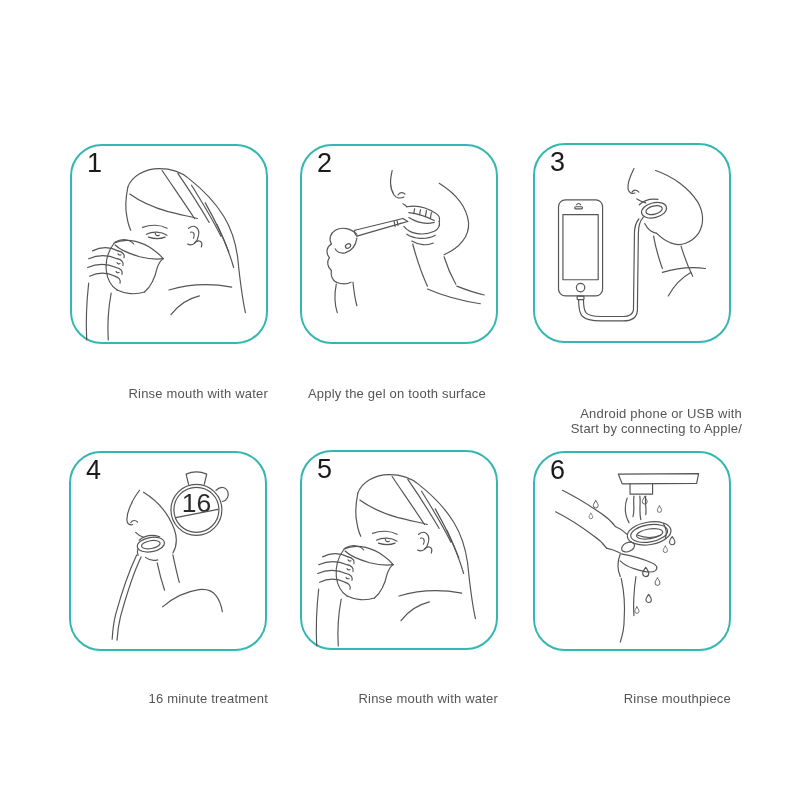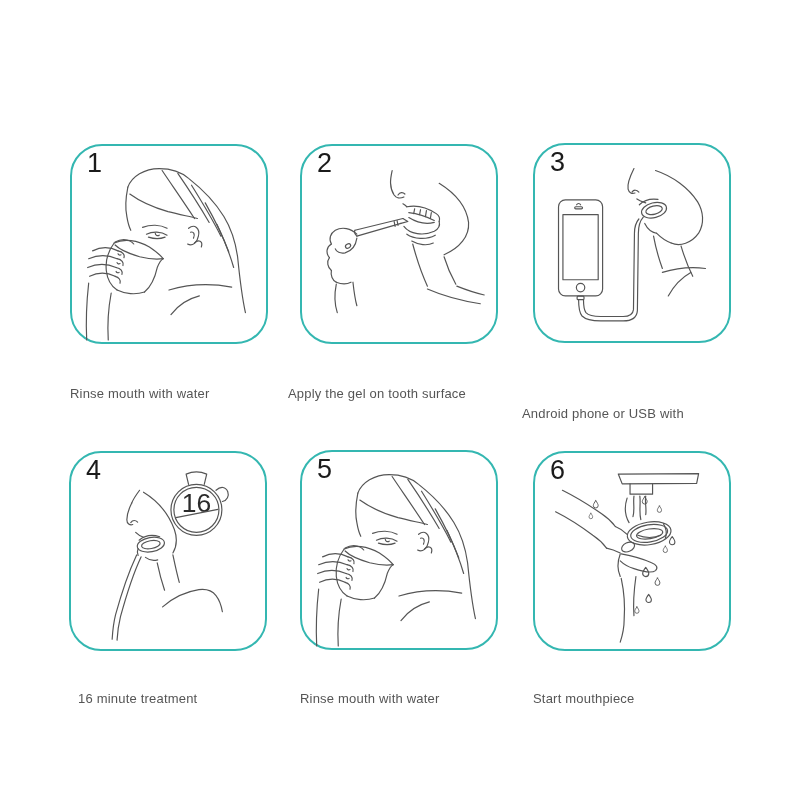--- a/index.html
+++ b/index.html
@@ -15,34 +15,34 @@
     position:absolute;left:15px;top:4px;font-size:27px;line-height:1;
     color:#1b1b1b;letter-spacing:0;
   }
   .art{position:absolute;left:0;top:0;width:100%;height:100%;}
   .art path,.art rect,.art circle,.art ellipse,.art line,.art use{
     fill:none;stroke:#555555;stroke-width:1.2;
     stroke-linecap:round;stroke-linejoin:round;
   }
   .caption{
     position:absolute;margin:0;font-size:13px;line-height:15px;
-    color:#555555;text-align:left;letter-spacing:.2px;
+    color:#555555;text-align:right;letter-spacing:.2px;
   }
   .timer-text{
     font-size:27px;fill:#2b2b2b;stroke:none;
     font-family:"Liberation Sans", sans-serif;
   }
   
   #c1{left:70px;top:144px;} #c2{left:300px;top:144px;} #c3{left:533px;top:143px;}
   #c4{left:69px;top:451px;} #c5{left:300px;top:450px;} #c6{left:533px;top:451px;}
   
   #cap1{left:70px;top:386px;width:198px;}
   #cap2{left:288px;top:386px;width:198px;}
   #cap3{left:522px;top:406px;width:220px;}
-  #cap4{left:78px;top:691px;width:198px;}
+  #cap4{left:70px;top:691px;width:198px;}
   #cap5{left:300px;top:691px;width:198px;}
   #cap6{left:533px;top:691px;width:198px;}
 </style>
 </head>
 <body>
 
 <main>
 
   <section class="card" id="c1">
     <span class="num">1</span>
@@ -148,20 +148,21 @@
       <path d="M 123,26 C 141,32 157,44 166,58 C 172,68 173,80 167,90 C 160,100 148,104 139,100"></path>
       <path d="M 139,100 C 133,98 128,94 124,90"></path>
       <path d="M 149,103 C 152,113 156,124 161,134"></path>
       <path d="M 121,93 C 123,104 126,115 130,126"></path>
       <path d="M 130,130 C 143,126 158,124 174,126"></path>
       <path d="M 136,154 C 142,143 150,135 159,130"></path>
     </svg>
   </section>
   <p class="caption" id="cap3">
     <span>Android phone or USB with</span><br>
+    <span>Start by connecting to Apple/</span>
   </p>
 
   <section class="card" id="c4">
     <span class="num">4</span>
     <svg class="art" viewBox="0 0 198 200">
       <circle cx="128" cy="58" r="26"></circle>
       <circle cx="128" cy="58" r="23"></circle>
       <path d="M 120,32 L 117.5,21.5 C 124.5,18.5 131.5,18.5 138.5,21.5 L 136,32"></path>
       <path d="M 148,38 C 153,33.5 158,34.5 160,39.5 C 161.5,43.5 159.5,48.5 154.5,49.5"></path>
       <text class="timer-text" x="128" y="60.5" text-anchor="middle">16</text>
@@ -259,15 +260,15 @@
       <use href="#dropshape" transform="translate(112,48) scale(0.8)"></use>
       <use href="#dropshape" transform="translate(127,57) scale(0.7)"></use>
       <use href="#dropshape" transform="translate(140,89) scale(0.9)"></use>
       <use href="#dropshape" transform="translate(133,98) scale(0.7)"></use>
       <use href="#dropshape" transform="translate(113,121) scale(1)"></use>
       <use href="#dropshape" transform="translate(125,131) scale(0.8)"></use>
       <use href="#dropshape" transform="translate(116,148) scale(0.9)"></use>
       <use href="#dropshape" transform="translate(104,160) scale(0.7)"></use>
     </svg>
   </section>
-  <p class="caption" id="cap6">Start mouthpiece</p>
+  <p class="caption" id="cap6">Rinse mouthpiece</p>
 
 </main>
 
 </body></html>

